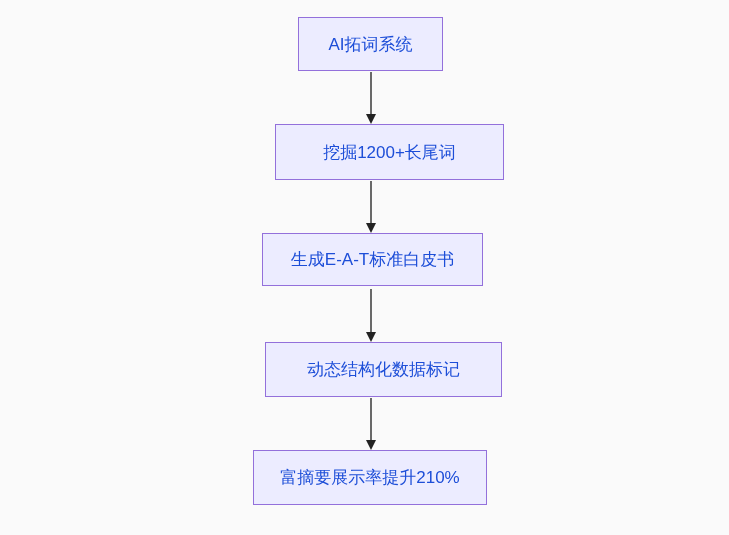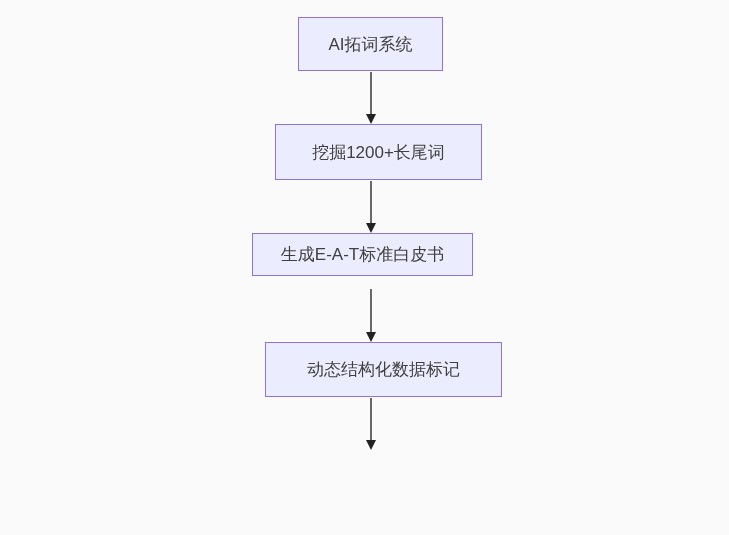--- a/index.html
+++ b/index.html
@@ -21,31 +21,31 @@
     top: 0;
     width: 729px;
     height: 535px;
     pointer-events: none;
   }
   .flow-node {
     position: absolute;
     box-sizing: border-box;
     background: #ECECFF;
     border: 1.5px solid #9370DB;
-    color: #404040;
+    color: #1d4ed8;
     font-size: 17px;
     display: flex;
     align-items: center;
     justify-content: center;
     white-space: nowrap;
     line-height: 1;
   }
   .node-1 { left: 298px; top: 17px;  width: 145px; height: 54px; }
-  .node-2 { left: 275px; top: 124px; width: 207px; height: 56px; }
-  .node-3 { left: 252px; top: 233px; width: 221px; height: 43px; }
+  .node-2 { left: 275px; top: 124px; width: 229px; height: 56px; }
+  .node-3 { left: 262px; top: 233px; width: 221px; height: 53px; }
   .node-4 { left: 265px; top: 342px; width: 237px; height: 55px; }
   .node-5 { left: 253px; top: 450px; width: 234px; height: 55px; }
 </style>
 </head>
 <body>
 
 <div class="canvas">
 
   <svg class="edges-layer" viewBox="0 0 729 535" xmlns="http://www.w3.org/2000/svg">
     <g>
@@ -75,14 +75,17 @@
   </div>
 
   <div class="flow-node node-3">
     <span>生成E-A-T标准白皮书</span>
   </div>
 
   <div class="flow-node node-4">
     <span>动态结构化数据标记</span>
   </div>
 
+  <div class="flow-node node-5">
+    <span>富摘要展示率提升210%</span>
+  </div>
 
 </div>
 
 </body></html>

